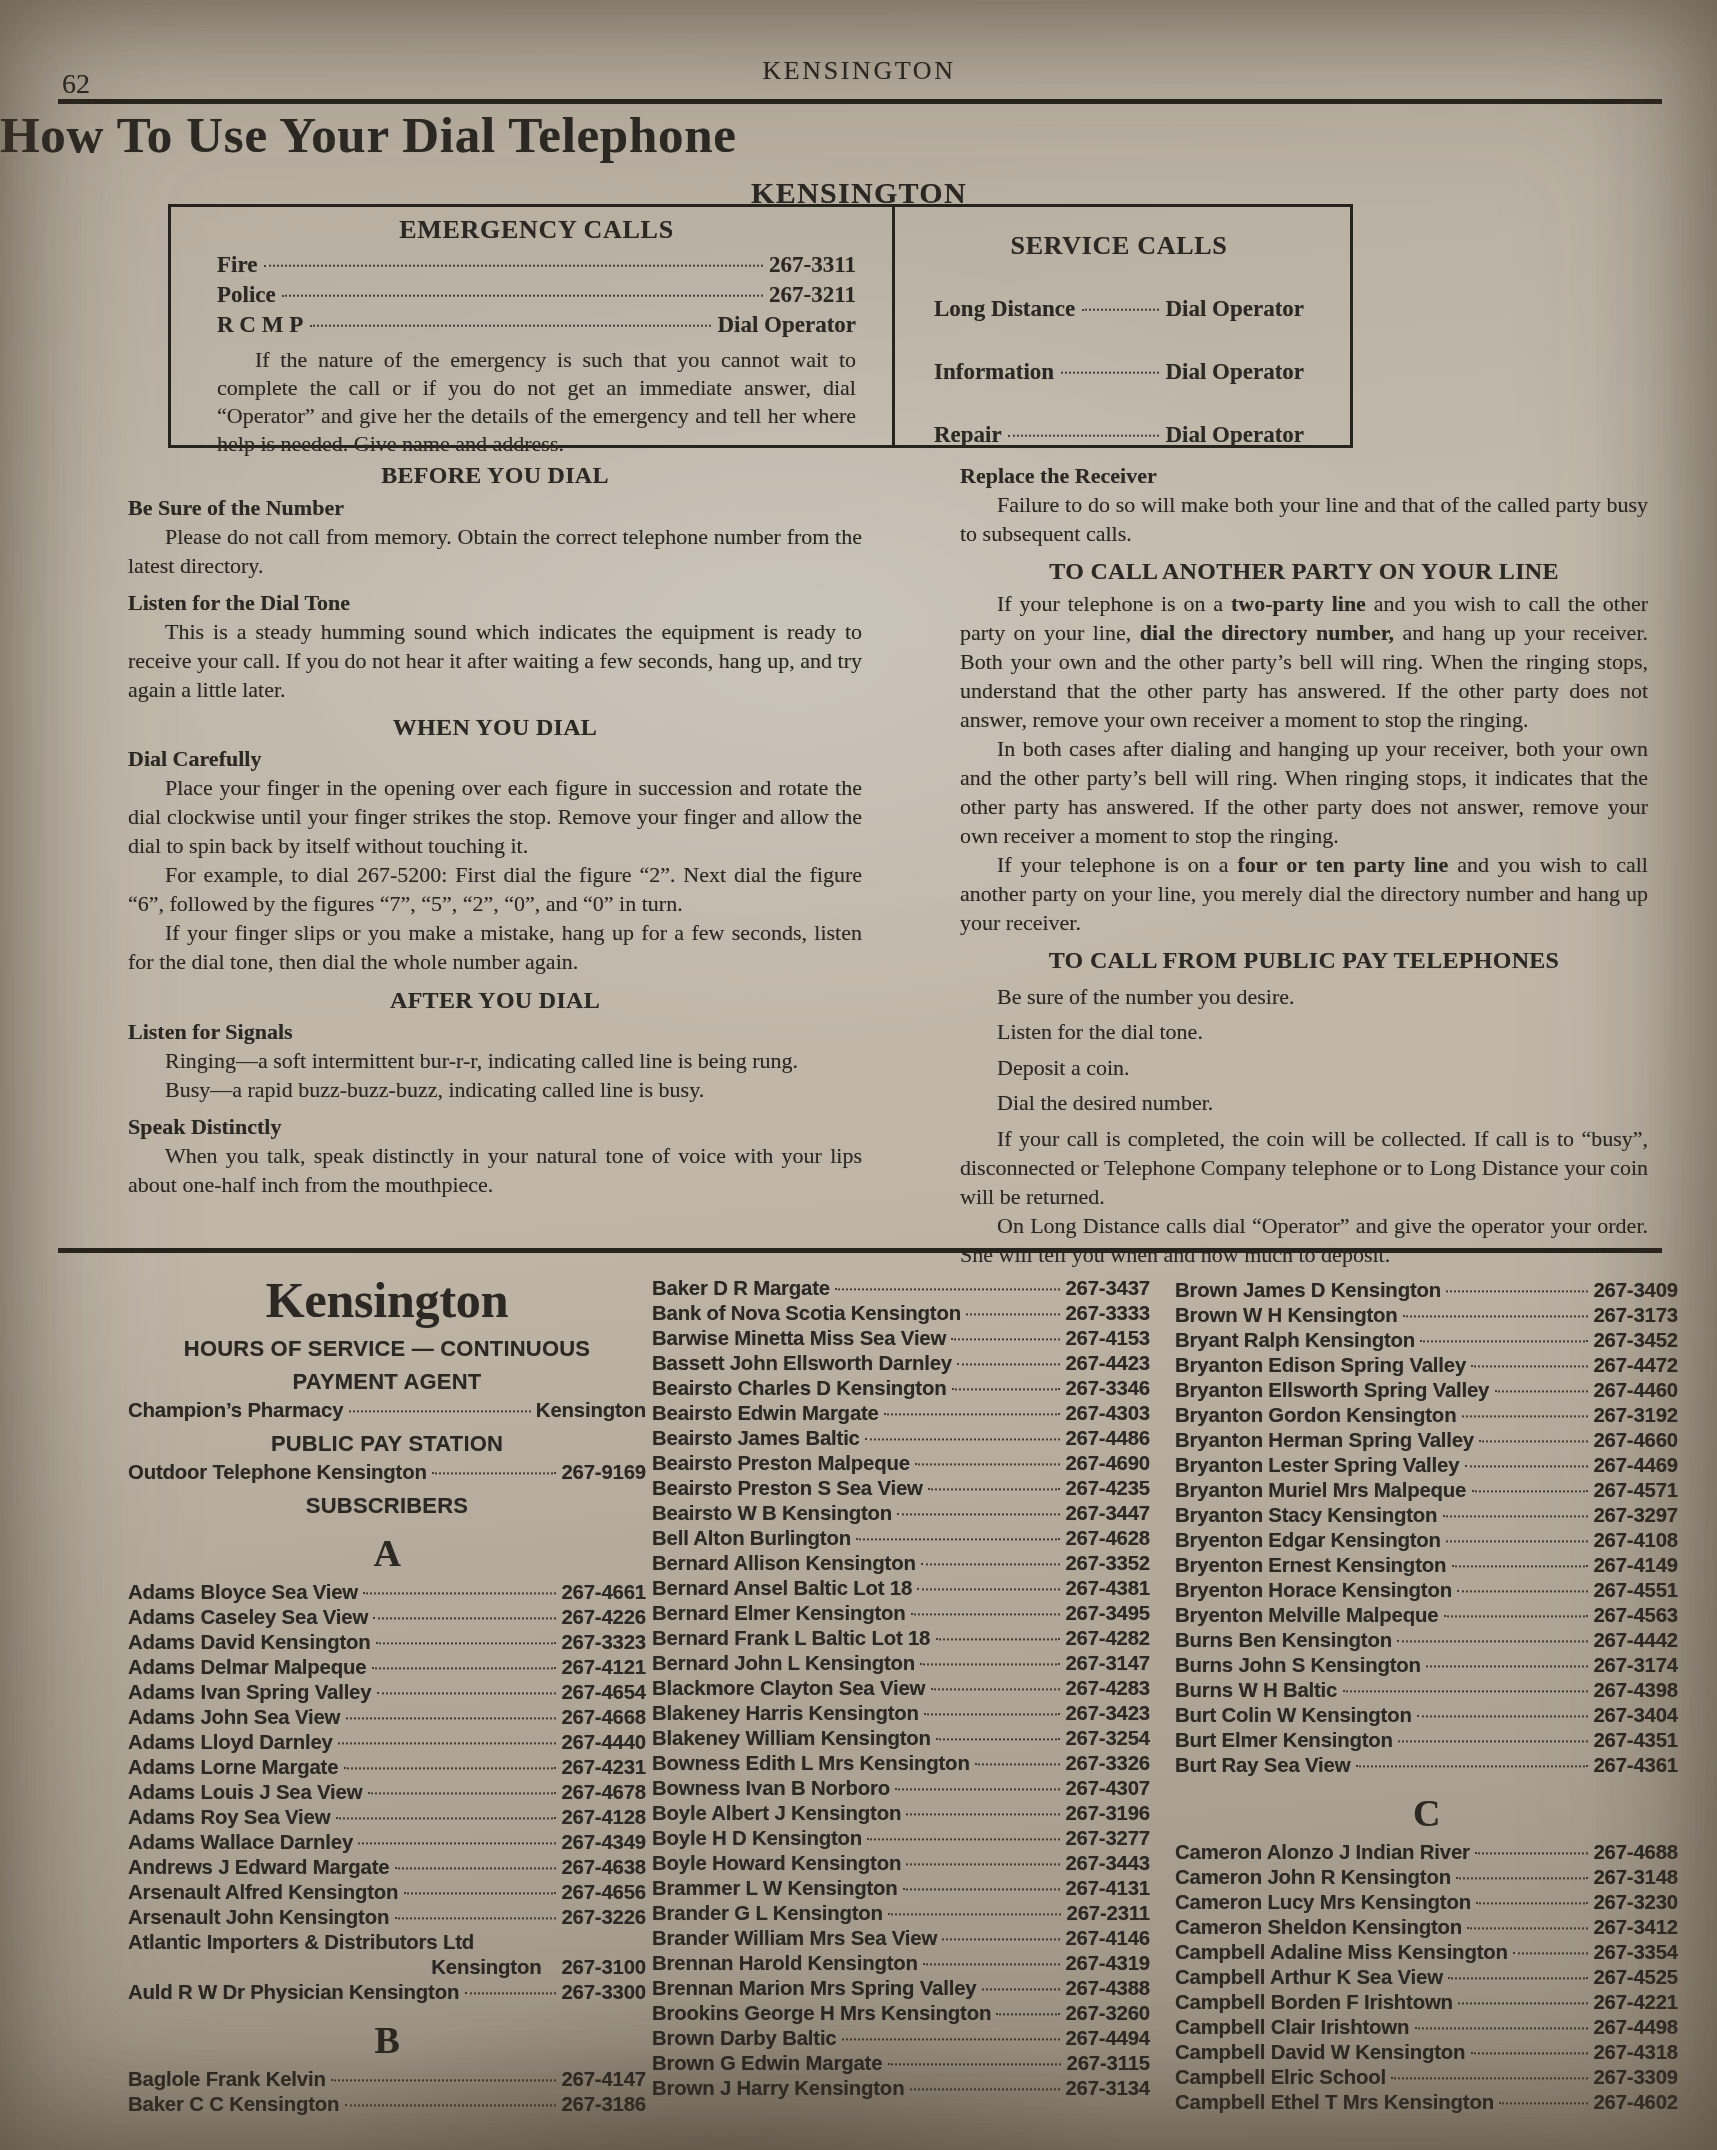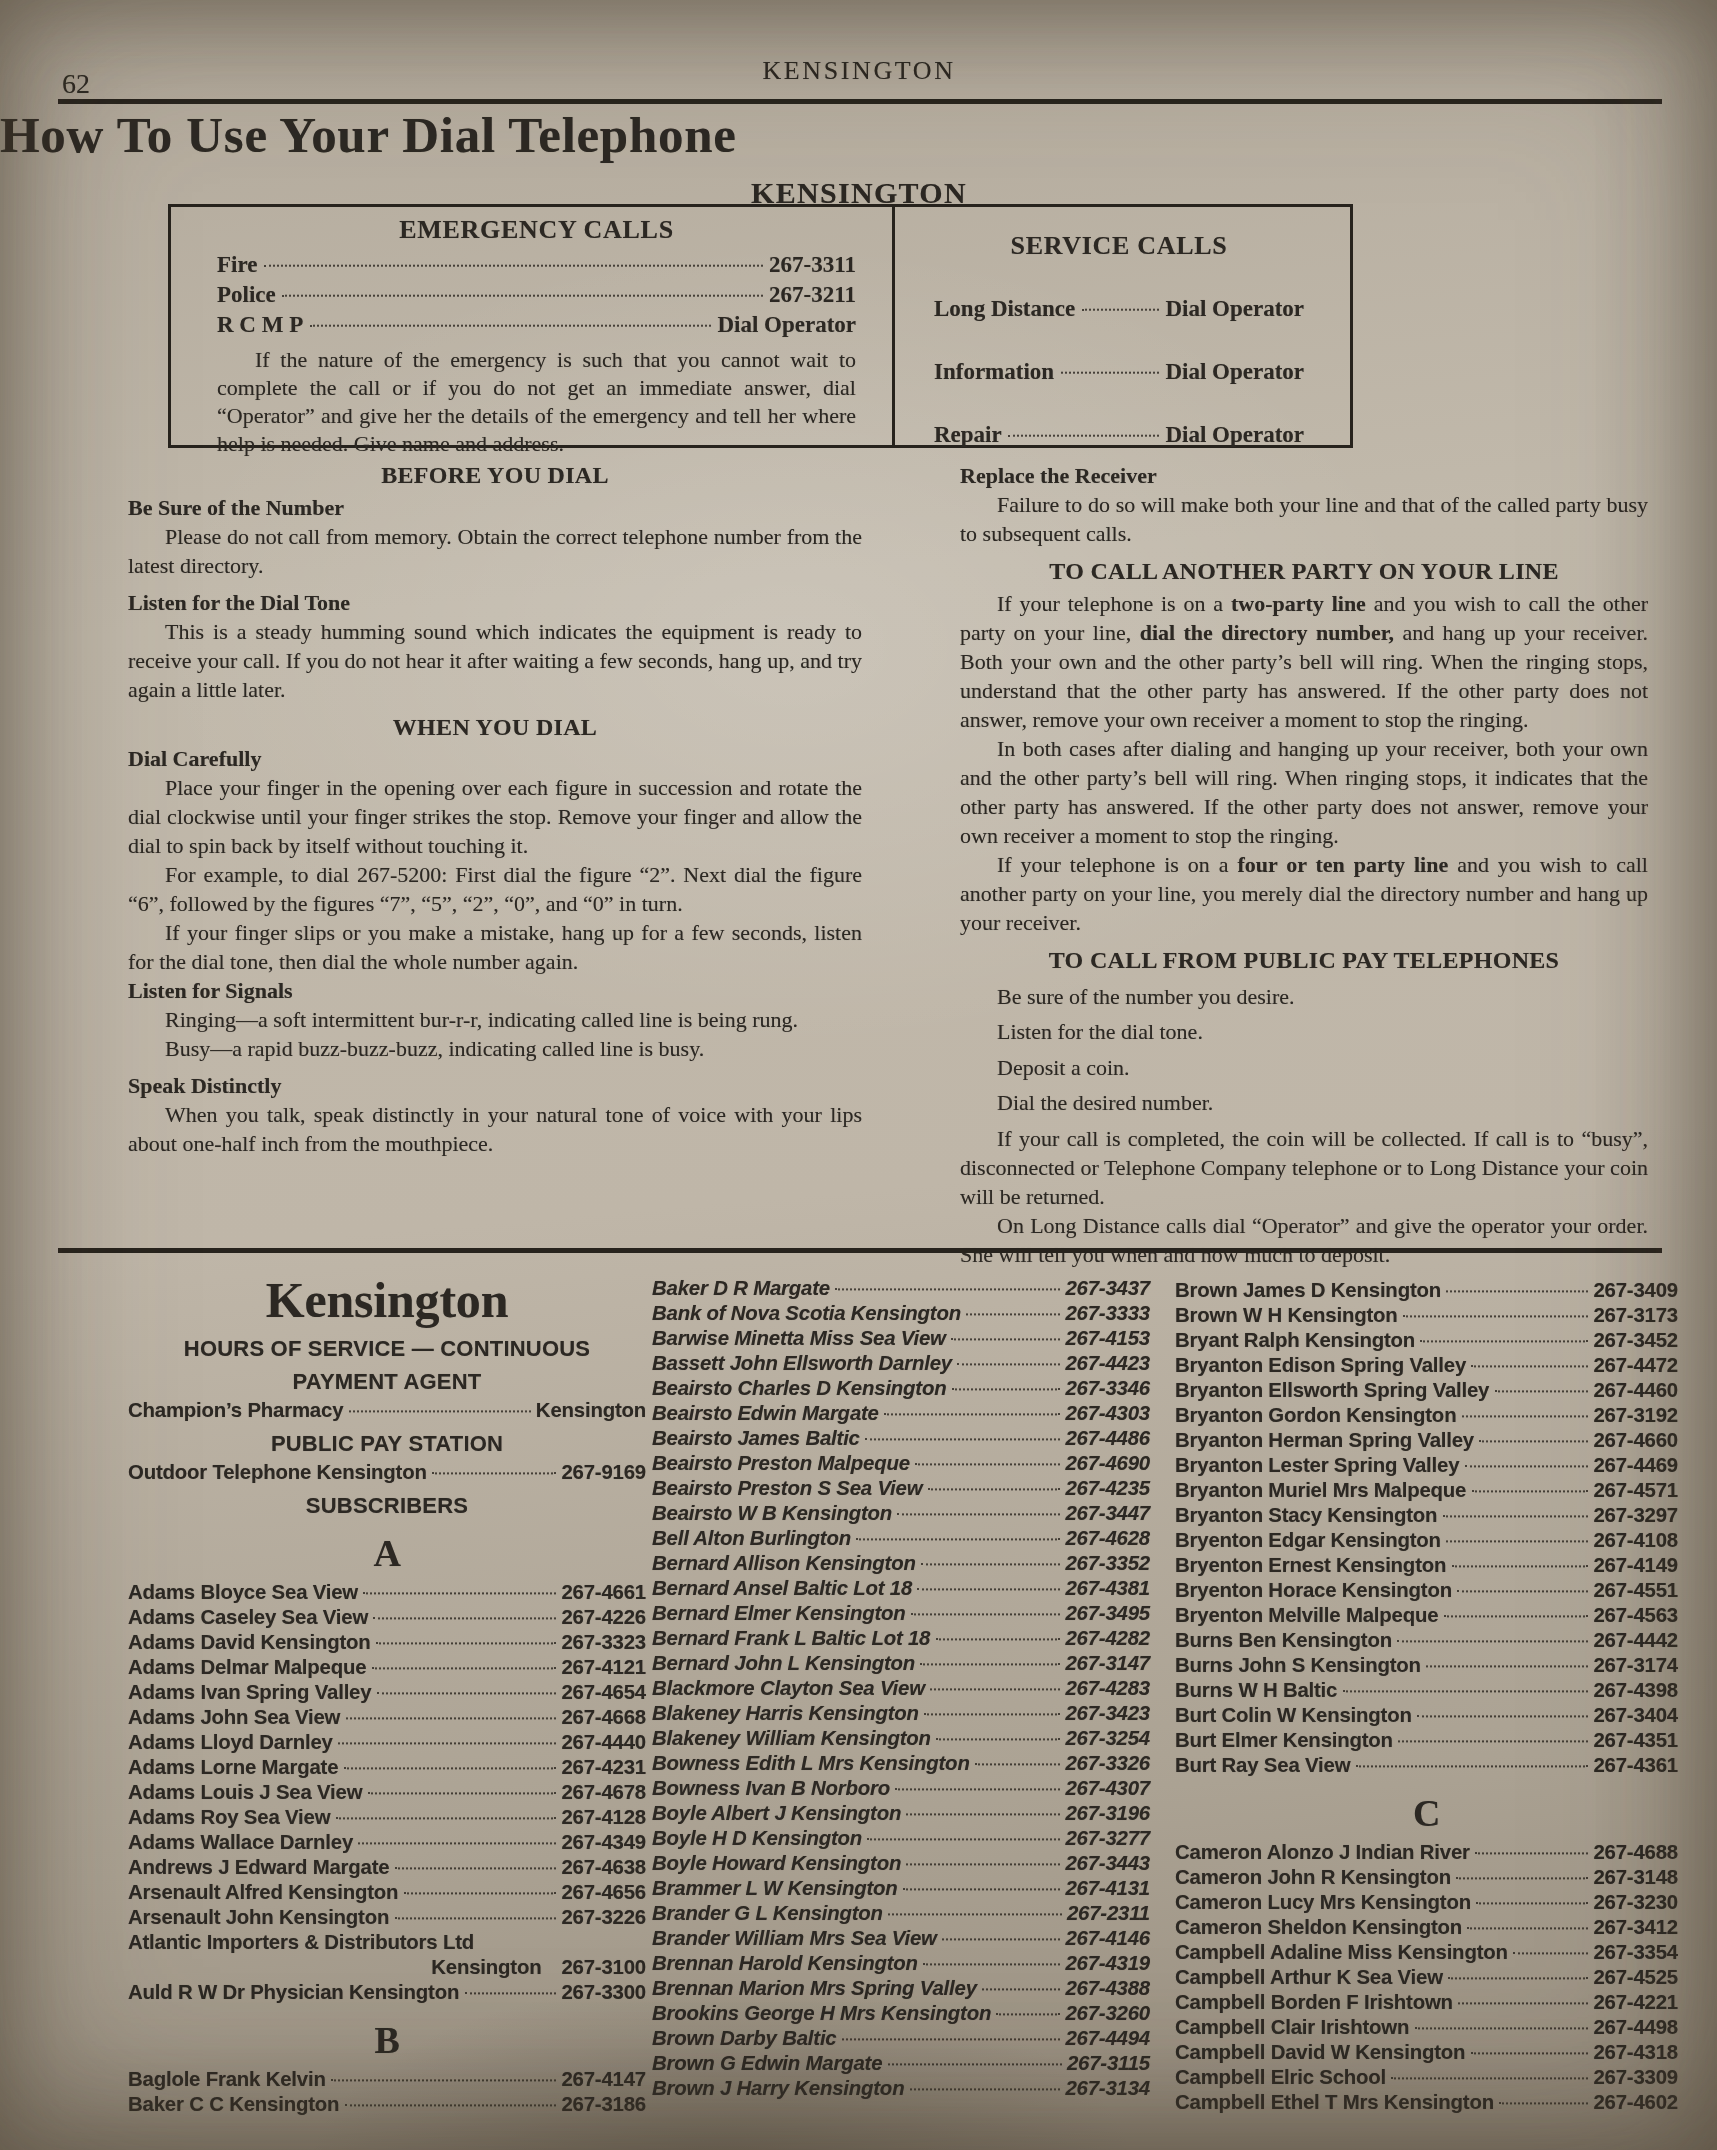--- a/index.html
+++ b/index.html
@@ -48,21 +48,21 @@
   .instr .center-h.first{margin-top:0;}
   .instr .sub{font-weight:bold;font-size:22px;margin:8px 0 0;text-align:left;}
   .instr .sub.first{margin-top:0;}
   .instr p{margin:0;text-indent:37px;}
   .instr p.gap{margin-bottom:2.6px;}
   .plainline{text-indent:37px;text-align:left;margin:6.6px 0;}
   
   .dir{position:absolute;font-family:"Liberation Sans",sans-serif;font-weight:bold;
     font-size:20.4px;line-height:25px;letter-spacing:-0.2px;}
   .dir1{left:128px;top:1273px;width:518px;}
-  .dir2{left:652px;top:1276px;width:498px;font-style:italic;}
+  .dir2{left:652px;top:1276px;width:498px;}
   .dir3{left:1175px;top:1278px;width:503px;}
   .dir-title{font-family:"Liberation Serif",serif;font-size:50px;line-height:55px;
     text-align:center;margin:0 0 4px;font-weight:bold;}
   .dir-h{text-align:center;font-size:22px;margin:8px 0 4px;letter-spacing:0.2px;}
   .hdr-entry{margin:2.6px 0 4px;}
   .entry{display:flex;align-items:baseline;}
   .entry .nm{white-space:nowrap;}
   .entry .num{white-space:nowrap;}
   .entry .dots{border-bottom-width:2.6px;transform:translateY(-4.6px);margin:0 5.3px;}
   .letter{text-align:center;font-family:"Liberation Serif",serif;font-size:38px;
@@ -128,20 +128,21 @@
     <div class="center-h first">BEFORE YOU DIAL</div>
     <div class="sub first">Be Sure of the Number</div>
     <p class="gap">Please do not call from memory. Obtain the correct telephone number from the latest directory.</p>
     <div class="sub">Listen for the Dial Tone</div>
     <p>This is a steady humming sound which indicates the equipment is ready to receive your call. If you do not hear it after waiting a few seconds, hang up, and try again a little later.</p>
     <div class="center-h">WHEN YOU DIAL</div>
     <div class="sub first">Dial Carefully</div>
     <p>Place your finger in the opening over each figure in succession and rotate the dial clockwise until your finger strikes the stop. Remove your finger and allow the dial to spin back by itself without touching it.</p>
     <p>For example, to dial 267-5200: First dial the figure “2”. Next dial the figure “6”, followed by the figures “7”, “5”, “2”, “0”, and “0” in turn.</p>
     <p>If your finger slips or you make a mistake, hang up for a few seconds, listen for the dial tone, then dial the whole number again.</p>
+    <div class="center-h">AFTER YOU DIAL</div>
     <div class="sub first">Listen for Signals</div>
     <p>Ringing—a soft intermittent bur-r-r, indicating called line is being rung.</p>
     <p>Busy—a rapid buzz-buzz-buzz, indicating called line is busy.</p>
     <div class="sub">Speak Distinctly</div>
     <p>When you talk, speak distinctly in your natural tone of voice with your lips about one-half inch from the mouthpiece.</p>
   </div>
 
   <div class="instr instr-right">
     <div class="sub first">Replace the Receiver</div>
     <p>Failure to do so will make both your line and that of the called party busy to subsequent calls.</p>

